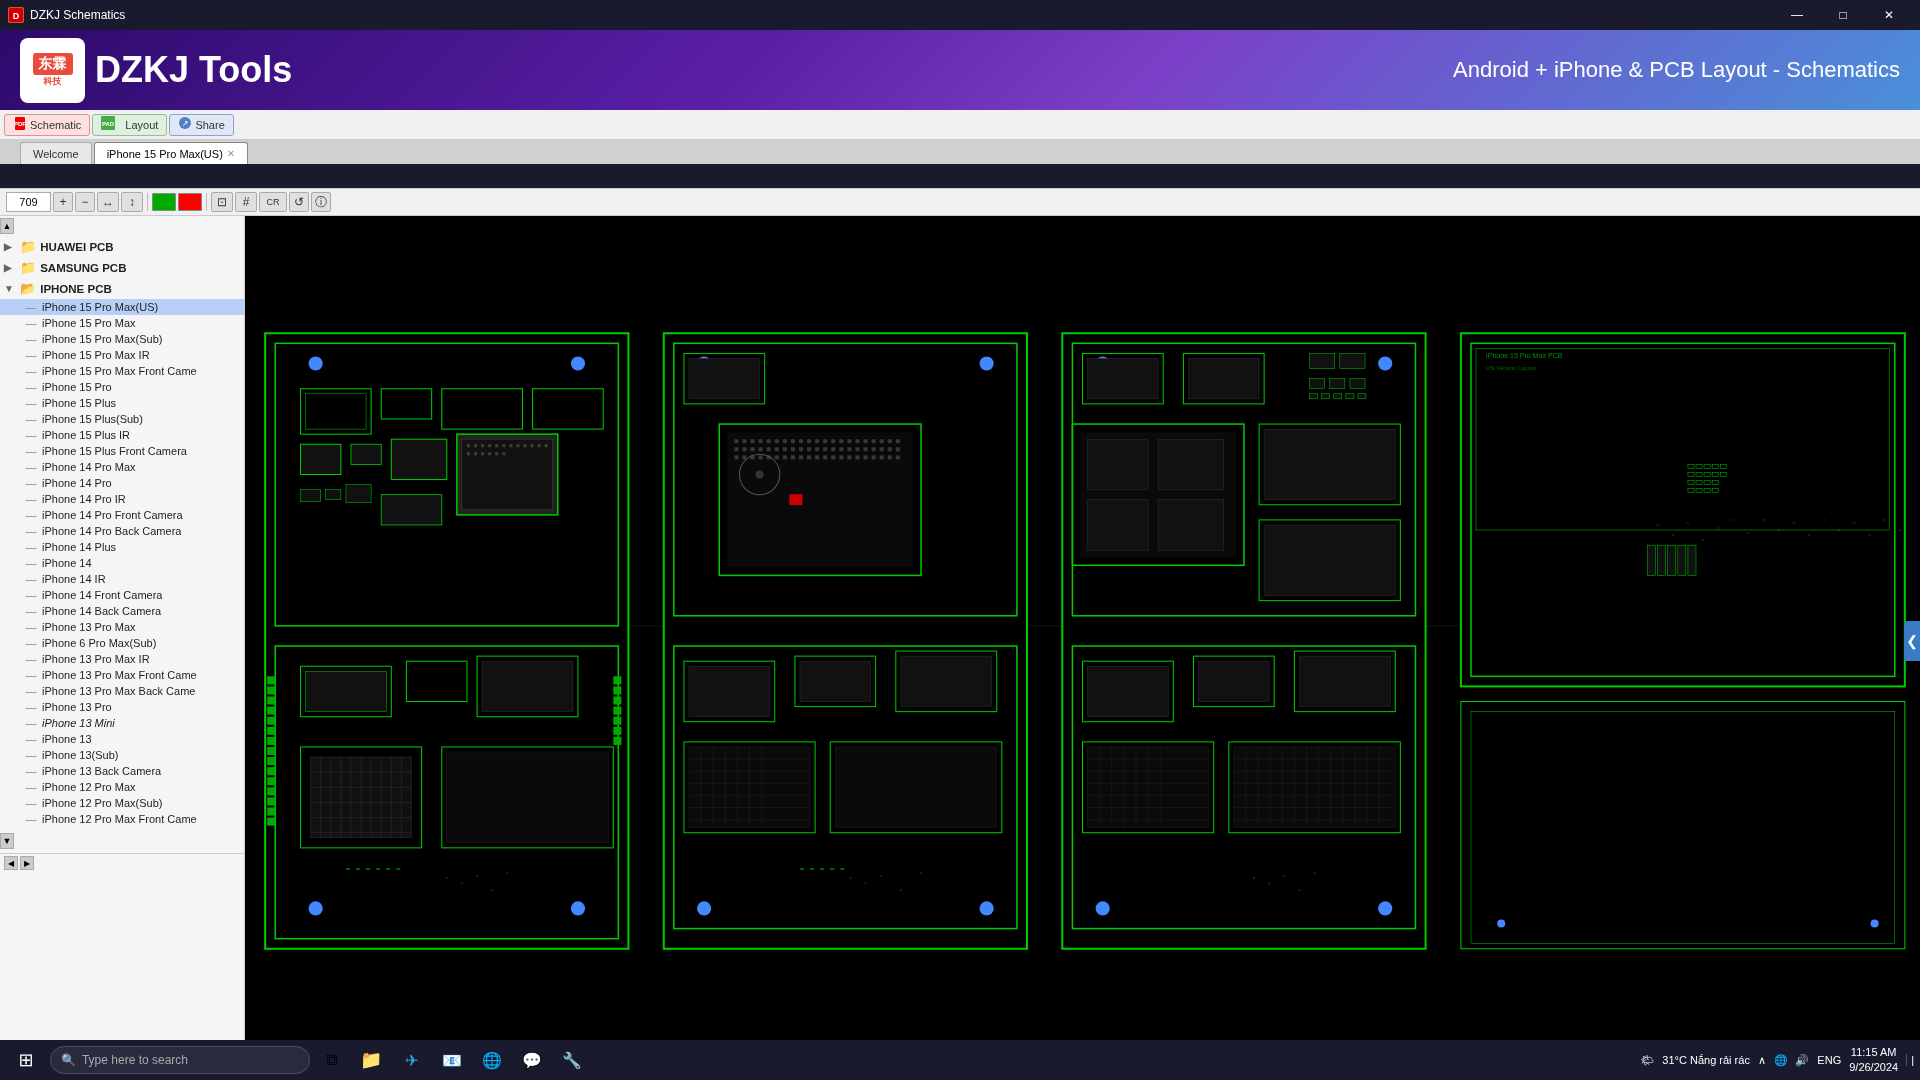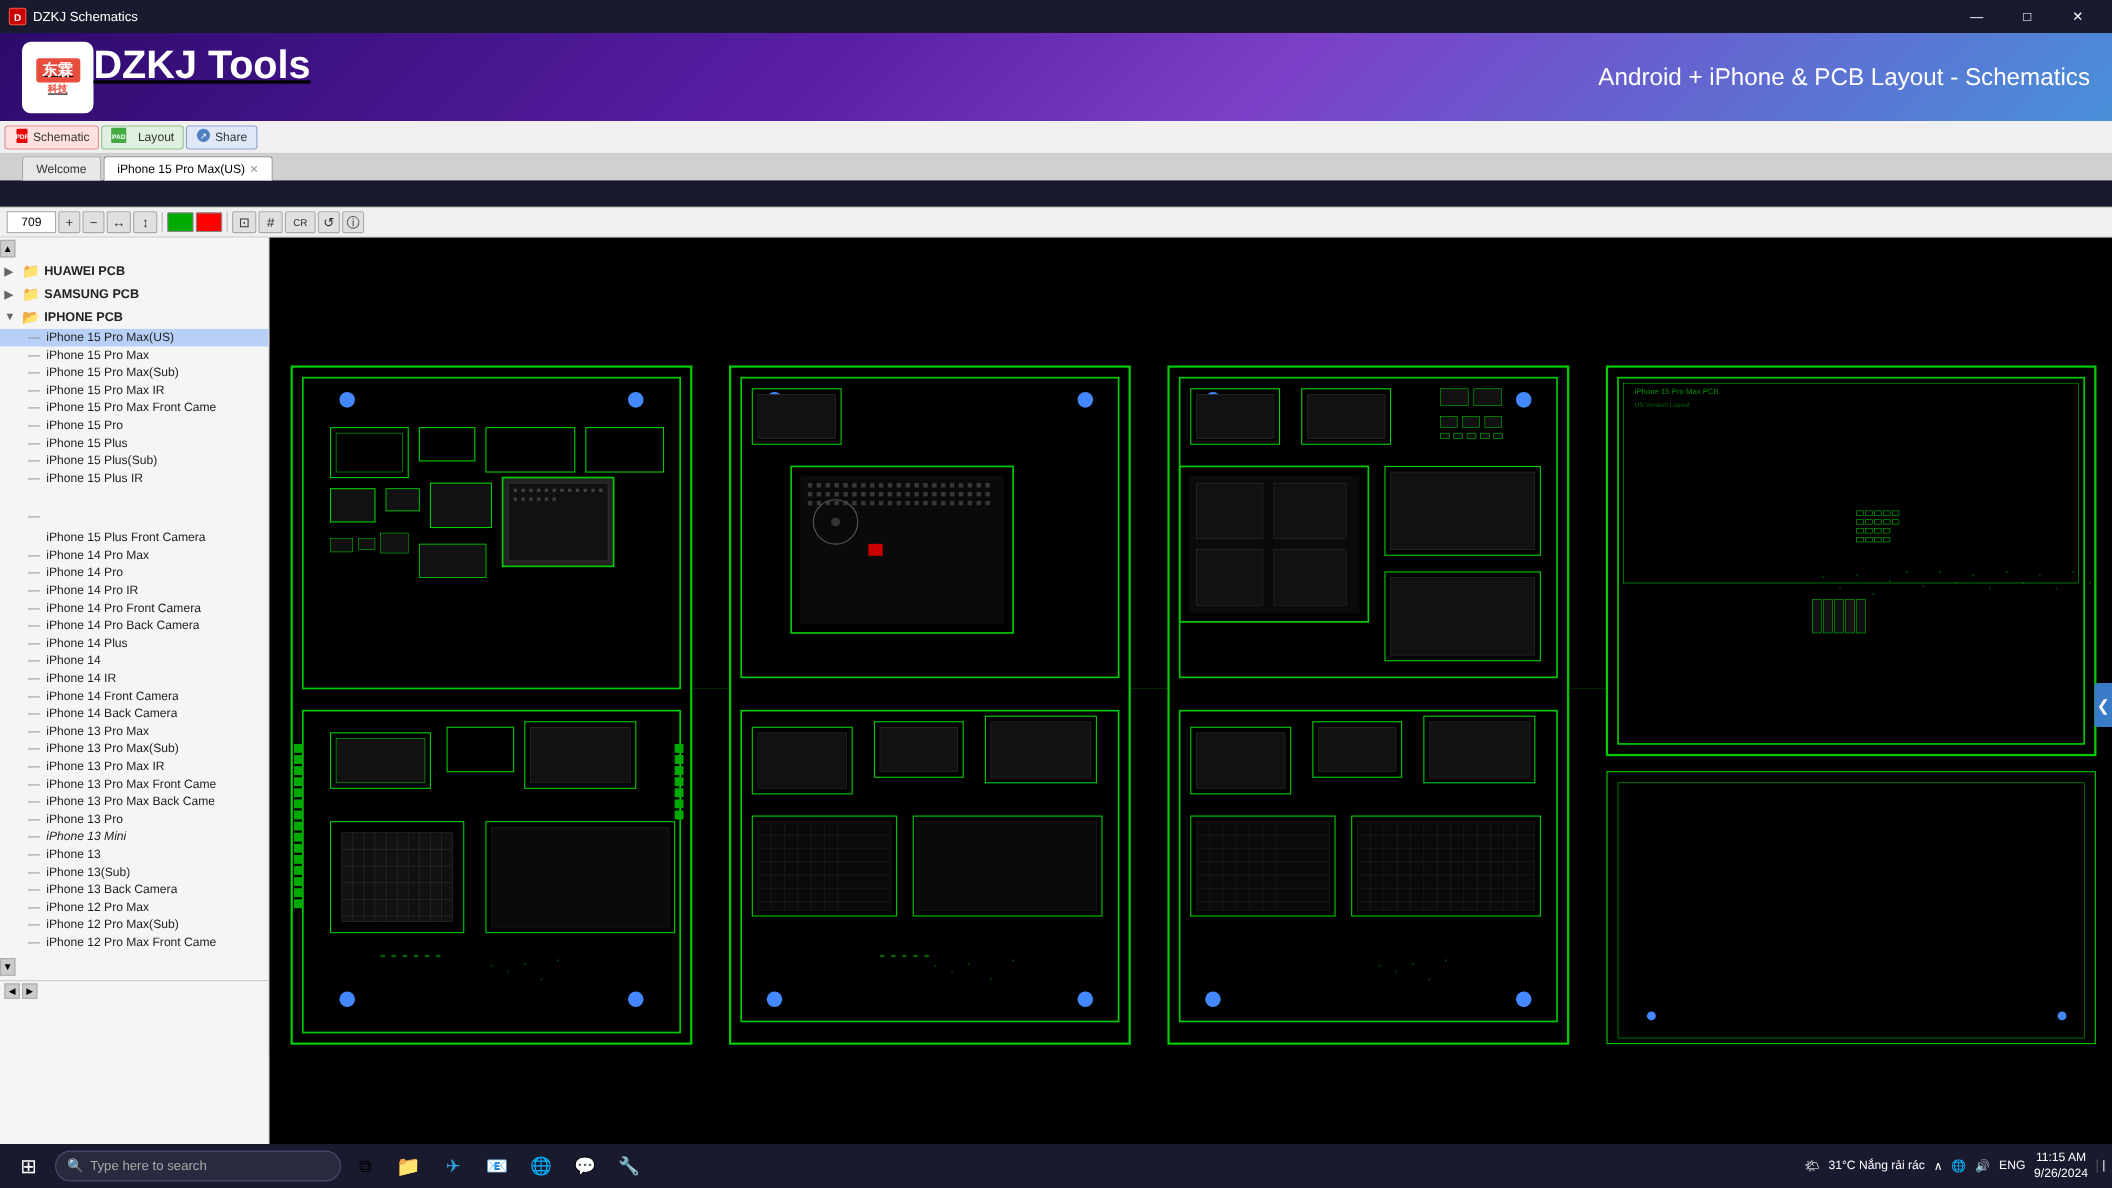--- a/index.html
+++ b/index.html
@@ -24,22 +24,22 @@
     #header {
       height: 80px;
       background: linear-gradient(135deg, #2c0a6b 0%, #5b1fa8 40%, #7b3fc8 60%, #4a90d9 100%);
       display: flex;
       align-items: center;
       padding: 0 20px;
       gap: 20px;
     }
     #logo-area {
       display: flex;
-      align-items: flex-start;
-      text-decoration: underline;
+      align-items: center;
+      gap: 10px;
     }
     #logo-box {
       width: 65px;
       height: 65px;
       background: white;
       border-radius: 8px;
       display: flex;
       align-items: center;
       justify-content: center;
       flex-direction: column;
@@ -473,21 +473,21 @@
           <div class="tree-item">
             <span class="item-icon file-icon">—</span>
             <span style="white-space: nowrap; overflow: hidden; text-overflow: ellipsis; max-width: 180px; display: inline-block;">iPhone 15 Plus(Sub)</span>
           </div>
           <div class="tree-item">
             <span class="item-icon file-icon">—</span>
             <span style="white-space: nowrap; overflow: hidden; text-overflow: ellipsis; max-width: 180px; display: inline-block;">iPhone 15 Plus IR</span>
           </div>
           <div class="tree-item">
             <span class="item-icon file-icon">—</span>
-            <span style="white-space: nowrap; overflow: hidden; text-overflow: ellipsis; max-width: 180px; display: inline-block; margin-top: 38px;">iPhone 15 Plus Front Camera</span>
+            <span style="white-space: nowrap; overflow: hidden; text-overflow: ellipsis; max-width: 180px; display: inline-block;">iPhone 15 Plus Front Camera</span>
           </div>
           <div class="tree-item">
             <span class="item-icon file-icon">—</span>
             <span style="white-space: nowrap; overflow: hidden; text-overflow: ellipsis; max-width: 180px; display: inline-block;">iPhone 14 Pro Max</span>
           </div>
           <div class="tree-item">
             <span class="item-icon file-icon">—</span>
             <span style="white-space: nowrap; overflow: hidden; text-overflow: ellipsis; max-width: 180px; display: inline-block;">iPhone 14 Pro</span>
           </div>
           <div class="tree-item">
@@ -521,21 +521,21 @@
           <div class="tree-item">
             <span class="item-icon file-icon">—</span>
             <span style="white-space: nowrap; overflow: hidden; text-overflow: ellipsis; max-width: 180px; display: inline-block;">iPhone 14 Back Camera</span>
           </div>
           <div class="tree-item">
             <span class="item-icon file-icon">—</span>
             <span style="white-space: nowrap; overflow: hidden; text-overflow: ellipsis; max-width: 180px; display: inline-block;">iPhone 13 Pro Max</span>
           </div>
           <div class="tree-item">
             <span class="item-icon file-icon">—</span>
-            <span style="white-space: nowrap; overflow: hidden; text-overflow: ellipsis; max-width: 180px; display: inline-block;">iPhone 13 Pro Max(Sub)</span>
+            <span style="white-space: nowrap; overflow: hidden; text-overflow: ellipsis; max-width: 180px; display: inline-block;">iPhone 6 Pro Max(Sub)</span>
           </div>
           <div class="tree-item">
             <span class="item-icon file-icon">—</span>
             <span style="white-space: nowrap; overflow: hidden; text-overflow: ellipsis; max-width: 180px; display: inline-block;">iPhone 13 Pro Max IR</span>
           </div>
           <div class="tree-item">
             <span class="item-icon file-icon">—</span>
             <span style="white-space: nowrap; overflow: hidden; text-overflow: ellipsis; max-width: 180px; display: inline-block;">iPhone 13 Pro Max Front Came</span>
           </div>
           <div class="tree-item">

